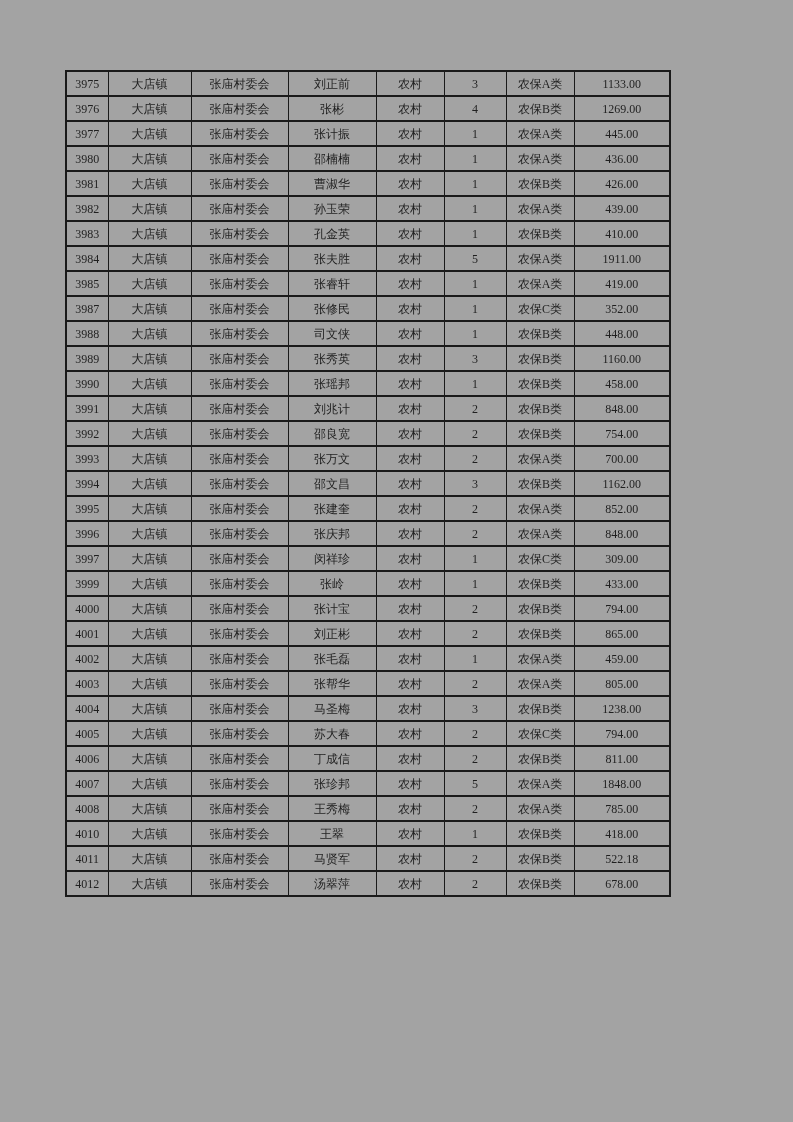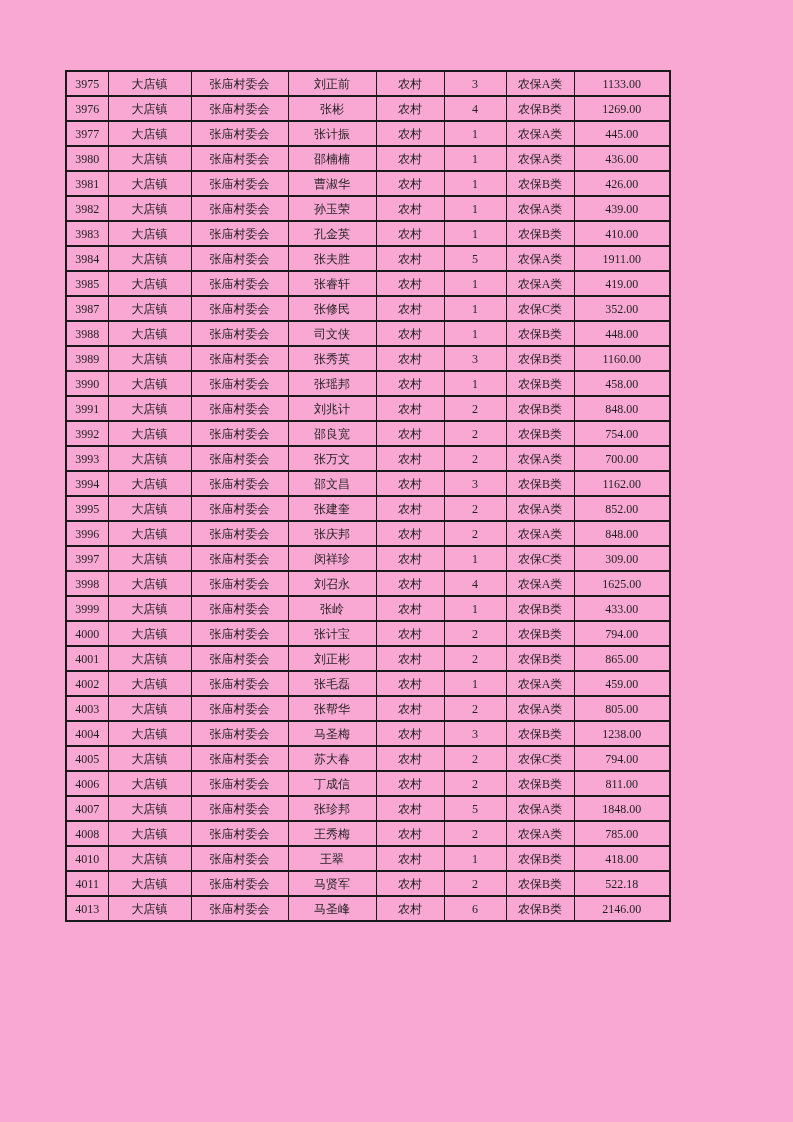--- a/index.html
+++ b/index.html
@@ -1,21 +1,21 @@
 <!DOCTYPE html>
 <html><head>
 <meta charset="utf-8">
 <style>
   * { margin: 0; padding: 0; box-sizing: border-box; }
   html, body { background: #e8e8e8; }
   .page {
     position: relative;
     width: 793px;
     height: 1122px;
-    background: #f9a8d4;
+    background: #a3a3a3;
     margin: 0 auto;
     overflow: hidden;
     font-family: "Liberation Serif", "DejaVu Serif", serif;
     color: #1a1a1a;
     padding-left: 32px;
   }
   table.records {
     position: absolute;
     left: 65px;
     top: 70px;
@@ -258,30 +258,20 @@
           <td>3997</td>
           <td>大店镇</td>
           <td>张庙村委会</td>
           <td>闵祥珍</td>
           <td>农村</td>
           <td>1</td>
           <td>农保C类</td>
           <td>309.00</td>
         </tr>
         <tr>
-          <td>3998</td>
-          <td>大店镇</td>
-          <td>张庙村委会</td>
-          <td>刘召永</td>
-          <td>农村</td>
-          <td>4</td>
-          <td>农保A类</td>
-          <td>1625.00</td>
-        </tr>
-        <tr>
           <td>3999</td>
           <td>大店镇</td>
           <td>张庙村委会</td>
           <td>张岭</td>
           <td>农村</td>
           <td>1</td>
           <td>农保B类</td>
           <td>433.00</td>
         </tr>
         <tr>
@@ -388,24 +378,24 @@
           <td>4011</td>
           <td>大店镇</td>
           <td>张庙村委会</td>
           <td>马贤军</td>
           <td>农村</td>
           <td>2</td>
           <td>农保B类</td>
           <td>522.18</td>
         </tr>
         <tr>
-          <td>4013</td>
-          <td>大店镇</td>
-          <td>张庙村委会</td>
-          <td>马圣峰</td>
-          <td>农村</td>
-          <td>6</td>
-          <td>农保B类</td>
-          <td>2146.00</td>
+          <td>4012</td>
+          <td>大店镇</td>
+          <td>张庙村委会</td>
+          <td>汤翠萍</td>
+          <td>农村</td>
+          <td>2</td>
+          <td>农保B类</td>
+          <td>678.00</td>
         </tr>
       </tbody>
   </table>
 </div>
 
 </body></html>

